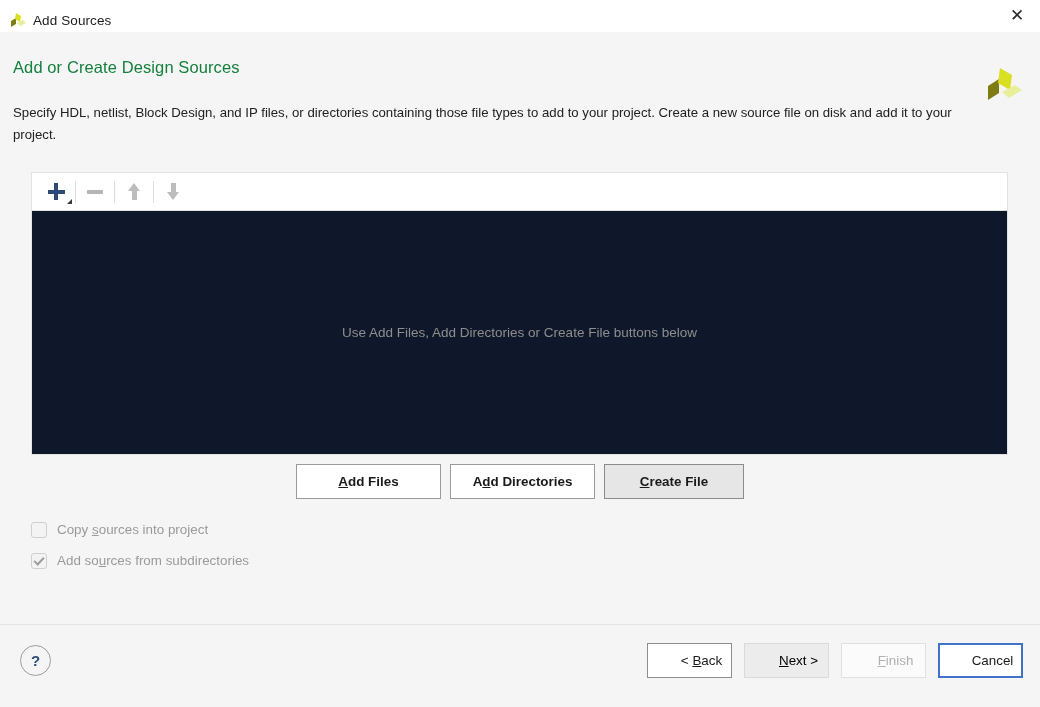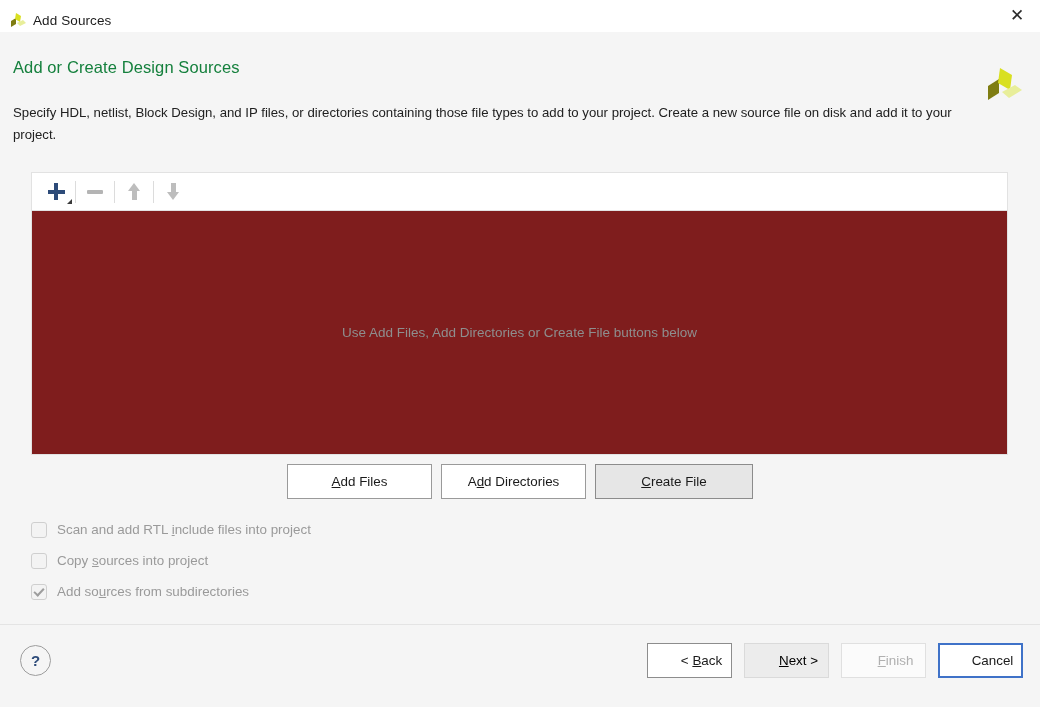--- a/index.html
+++ b/index.html
@@ -94,21 +94,21 @@
   }
 
   
   .list-panel {
     position: absolute;
     left: 31px;
     top: 140px;
     width: 977px;
     height: 283px;
     border: 1px solid #e2e2e2;
-    background: #7f1d1d;
+    background: #0f172a;
     box-sizing: border-box;
   }
   .list-toolbar {
     height: 38px;
     border-bottom: 1px solid #e2e2e2;
     display: flex;
     align-items: center;
     padding-left: 5px;
     background: #ffffff;
     box-sizing: border-box;
@@ -189,39 +189,40 @@
 
   
   .actions-row {
     position: absolute;
     top: 432px;
     left: 0;
     width: 1040px;
     display: flex;
     justify-content: center;
     gap: 9px;
+    font-weight: bold;
   }
   .btn {
     font-family: "Liberation Sans", sans-serif;
     font-size: 13.4px;
     color: #1a1a1a;
     background: #ffffff;
     border: 1px solid #9a9a9a;
     height: 35px;
     padding: 0 16px;
     box-sizing: border-box;
     display: inline-flex;
     align-items: center;
     justify-content: center;
     cursor: default;
     white-space: nowrap;
   }
   .btn.w-add-files   { width: 145px; }
   .btn.w-add-dirs    { width: 145px; }
-  .btn.w-create-file { width: 158px; background: #e6e6e6; border-color: #8c8c8c; }
+  .btn.w-create-file { width: 140px; background: #e6e6e6; border-color: #8c8c8c; }
   .btn u { text-decoration: underline; }
 
   
   .checks {
     position: absolute;
     left: 31px;
     top: 482px;
   }
   .check-row {
     display: flex;
@@ -387,24 +388,20 @@
       </div>
     <div class="btn w-add-dirs">
         <span><span>A</span><u>d</u><span>d Directories</span></span>
       </div>
     <div class="btn w-create-file">
         <span><u>C</u><span>reate File</span></span>
       </div>
   </div>
 
   <div class="checks">
-    <div class="check-row">
-      <span class="checkbox"></span>
-      <span class="check-label"><span>Scan and add RTL </span><u>i</u><span>nclude files into project</span></span>
-    </div>
     <div class="check-row">
       <span class="checkbox"></span>
       <span class="check-label"><span>Copy </span><u>s</u><span>ources into project</span></span>
     </div>
     <div class="check-row">
       <span class="checkbox checked"></span>
       <span class="check-label"><span>Add so</span><u>u</u><span>rces from subdirectories</span></span>
     </div>
   </div>
 

